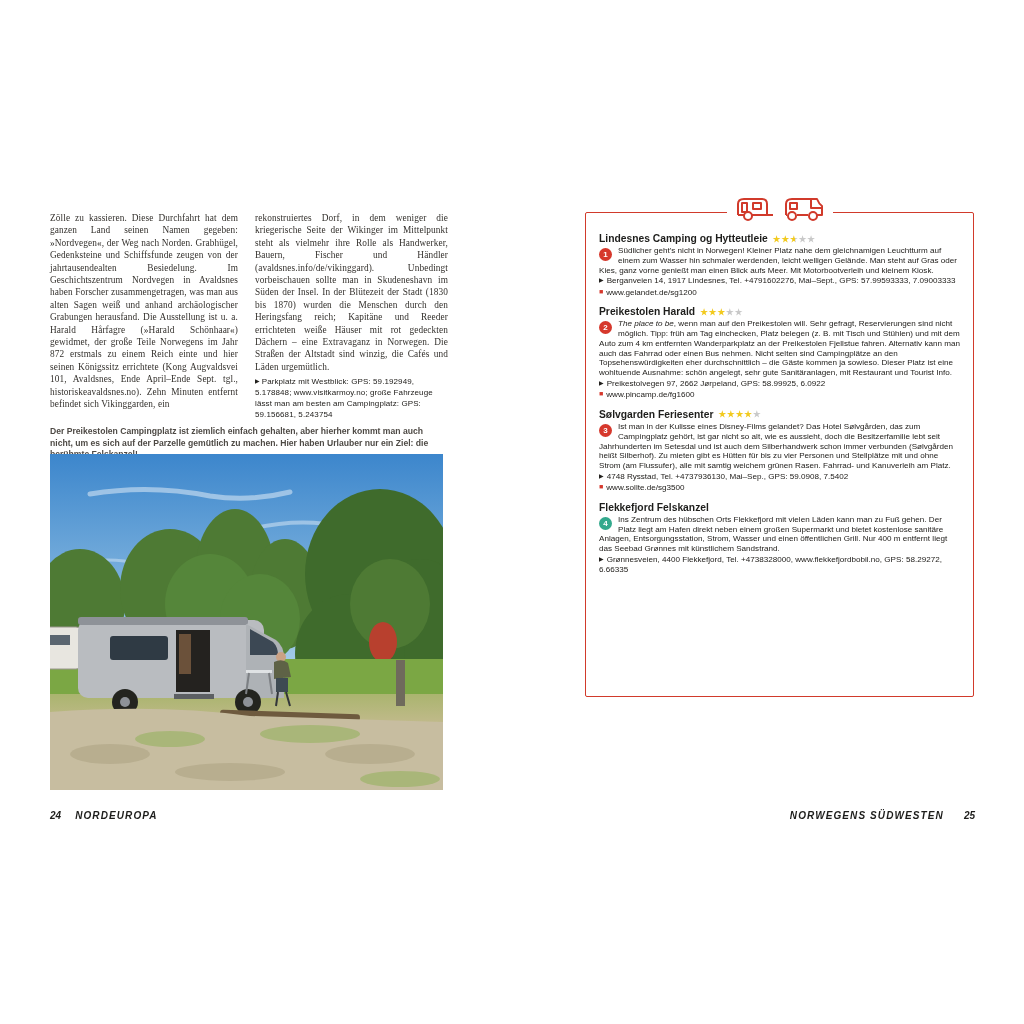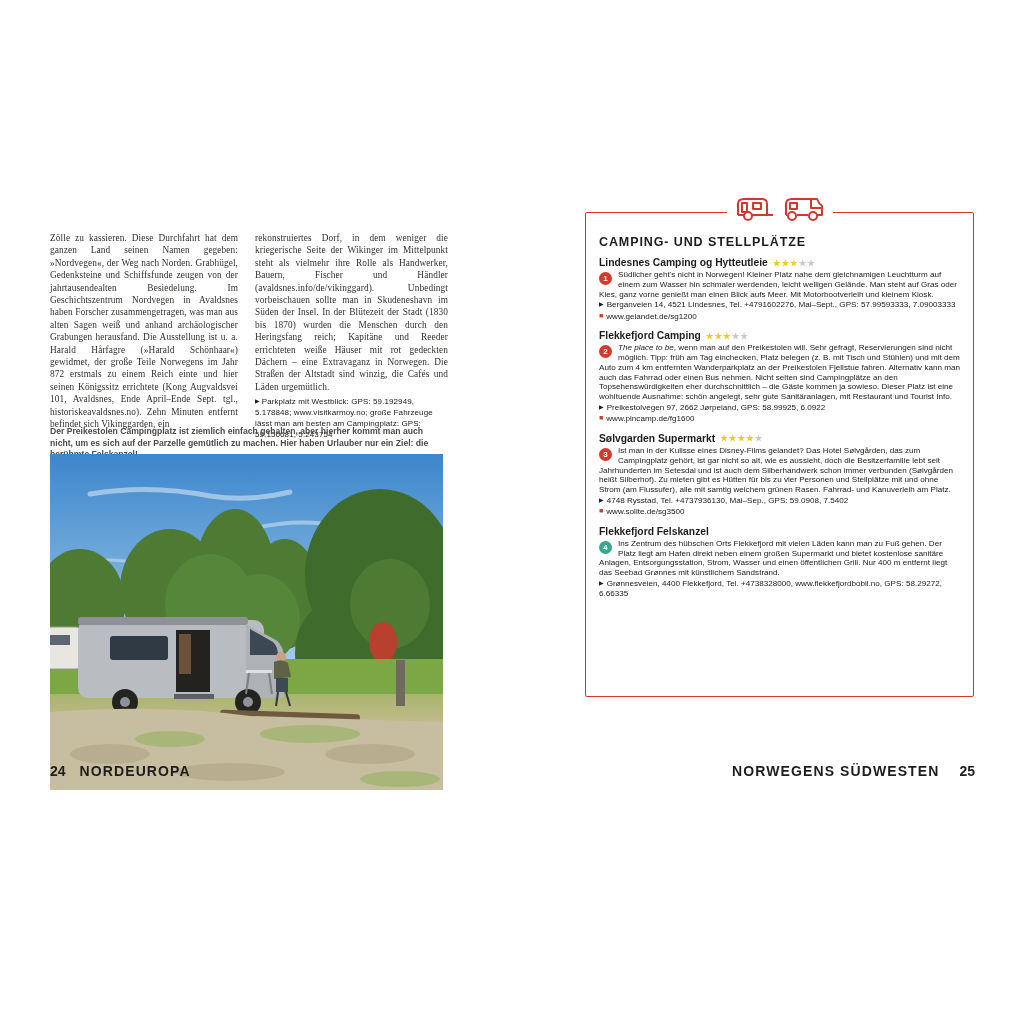--- a/index.html
+++ b/index.html
@@ -1,33 +1,33 @@
 <!DOCTYPE html>
 <html><head>
 <meta charset="utf-8">
 <style>
   html,body{margin:0;padding:0;}
   body{width:1024px;height:1024px;background:#ffffff;position:relative;overflow:hidden;
        font-family:"Liberation Sans",sans-serif;color:#1d1d1b;}
   
-  .article{position:absolute;left:50px;top:232px;width:398px;}
+  .article{position:absolute;left:50px;top:212px;width:398px;}
   .col{float:left;text-align:justify;font-family:"Liberation Serif",serif;
        font-size:9.3px;line-height:12.4px;color:#33302c;letter-spacing:.1px;}
   .col1{width:188px;margin-right:17px;}
   .col2{width:193px;}
   .tip{font-family:"Liberation Sans",sans-serif;font-size:8px;line-height:11px;
        color:#23211e;text-align:left;margin-top:3px;}
   .tip .marker{color:#23211e;font-size:6px;vertical-align:1px;margin-right:2px;}
   
   .caption{position:absolute;left:50px;top:426px;width:392px;font-size:8.6px;line-height:11.5px;
        font-weight:700;color:#4e4a45;}
   
   .photo{position:absolute;left:50px;top:454px;width:393px;height:336px;display:block;}
   
-  .footer{position:absolute;top:763px;font-size:14px;font-weight:700;letter-spacing:1.1px;color:#1d1d1b;}
+  .footer{position:absolute;top:810px;font-size:10px;font-weight:700;letter-spacing:1.1px;color:#1d1d1b;font-style:italic;}
   .footer-left{left:50px;}
   .footer-right{right:49px;}
   .footer .pnum{letter-spacing:0;}
   .footer-left .pnum{margin-right:14px;}
   .footer-right .pnum{margin-left:20px;}
   
   .campbox{position:absolute;left:585px;top:212px;width:389px;height:485px;
        border:1.6px solid #d13a2b;border-radius:2px;box-sizing:border-box;
        padding:20px 13px 10px 13px;}
   .box-icons{position:absolute;top:-17px;left:50%;transform:translateX(-50%);
@@ -170,57 +170,56 @@
       <g fill="none" stroke="#d13a2b" stroke-width="2" stroke-linejoin="round">
         <path d="M2,19 L2,8 Q2,3 8,3 L27,3 L33,3 Q35,8 38,10 L38,19 L33,19 M13,19 L24,19 M2,19 L3,19"></path>
         <circle cx="8" cy="20" r="4"></circle>
         <circle cx="29" cy="20" r="4"></circle>
         <rect x="6" y="7" width="7" height="6"></rect>
         <path d="M27,3 L27,12 L38,12"></path>
       </g>
     </svg>
   </div>
 
-  <div class="box-title">CAMPING- UND STELLPLÄTZE</div>
 
   <div class="listing">
     <div class="l-head">
       <span>Lindesnes Camping og Hytteutleie</span><span class="stars"><span class="star full">★</span><span class="star full">★</span><span class="star half">★</span><span class="star empty">★</span><span class="star empty">★</span></span>
     </div>
     <div class="l-body">
       <span class="badge red">1</span>
       <span class="lead-it"></span><span>Südlicher geht's nicht in Norwegen! Kleiner Platz nahe dem gleichnamigen Leuchtturm auf einem zum Wasser hin schmaler werdenden, leicht welligen Gelände. Man steht auf Gras oder Kies, ganz vorne genießt man einen Blick aufs Meer. Mit Motorbootverleih und kleinem Kiosk.</span>
     </div>
     <div class="l-line">
-      <span class="marker">▶</span><span>Berganveien 14, 4521 Lindesnes, Tel. +4791602276, Mai–Sept., GPS: 57.99593333, 7.09003333</span>
+      <span class="marker">▶</span><span>Berganveien 14, 1917 Lindesnes, Tel. +4791602276, Mai–Sept., GPS: 57.99593333, 7.09003333</span>
     </div>
     <div class="l-line">
       <span class="sq">■</span><span>www.gelandet.de/sg1200</span>
     </div>
   </div>
 
   <div class="listing">
     <div class="l-head">
-      <span>Flekkefjord Camping</span><span class="stars"><span class="star full">★</span><span class="star full">★</span><span class="star full">★</span><span class="star empty">★</span><span class="star empty">★</span></span>
+      <span>Preikestolen Harald</span><span class="stars"><span class="star full">★</span><span class="star full">★</span><span class="star full">★</span><span class="star empty">★</span><span class="star empty">★</span></span>
     </div>
     <div class="l-body">
       <span class="badge red">2</span>
       <span class="lead-it">The place to be</span><span>, wenn man auf den Preikestolen will. Sehr gefragt, Reservierungen sind nicht möglich. Tipp: früh am Tag einchecken, Platz belegen (z. B. mit Tisch und Stühlen) und mit dem Auto zum 4 km entfernten Wanderparkplatz an der Preikestolen Fjellstue fahren. Alternativ kann man auch das Fahrrad oder einen Bus nehmen. Nicht selten sind Campingplätze an den Topsehenswürdigkeiten eher durchschnittlich – die Gäste kommen ja sowieso. Dieser Platz ist eine wohltuende Ausnahme: schön angelegt, sehr gute Sanitäranlagen, mit Restaurant und Tourist Info.</span>
     </div>
     <div class="l-line">
       <span class="marker">▶</span><span>Preikestolvegen 97, 2662 Jørpeland, GPS: 58.99925, 6.0922</span>
     </div>
     <div class="l-line">
       <span class="sq">■</span><span>www.pincamp.de/fg1600</span>
     </div>
   </div>
 
   <div class="listing">
     <div class="l-head">
-      <span>Sølvgarden Supermarkt</span><span class="stars"><span class="star full">★</span><span class="star full">★</span><span class="star full">★</span><span class="star full">★</span><span class="star empty">★</span></span>
+      <span>Sølvgarden Feriesenter</span><span class="stars"><span class="star full">★</span><span class="star full">★</span><span class="star full">★</span><span class="star full">★</span><span class="star empty">★</span></span>
     </div>
     <div class="l-body">
       <span class="badge red">3</span>
       <span class="lead-it"></span><span>Ist man in der Kulisse eines Disney-Films gelandet? Das Hotel Sølvgården, das zum Campingplatz gehört, ist gar nicht so alt, wie es aussieht, doch die Besitzerfamilie lebt seit Jahrhunderten im Setesdal und ist auch dem Silberhandwerk schon immer verbunden (Sølvgården heißt Silberhof). Zu mieten gibt es Hütten für bis zu vier Personen und Stellplätze mit und ohne Strom (am Flussufer), alle mit samtig weichem grünen Rasen. Fahrrad- und Kanuverleih am Platz.</span>
     </div>
     <div class="l-line">
       <span class="marker">▶</span><span>4748 Rysstad, Tel. +4737936130, Mai–Sep., GPS: 59.0908, 7.5402</span>
     </div>
     <div class="l-line">
       <span class="sq">■</span><span>www.sollte.de/sg3500</span>

